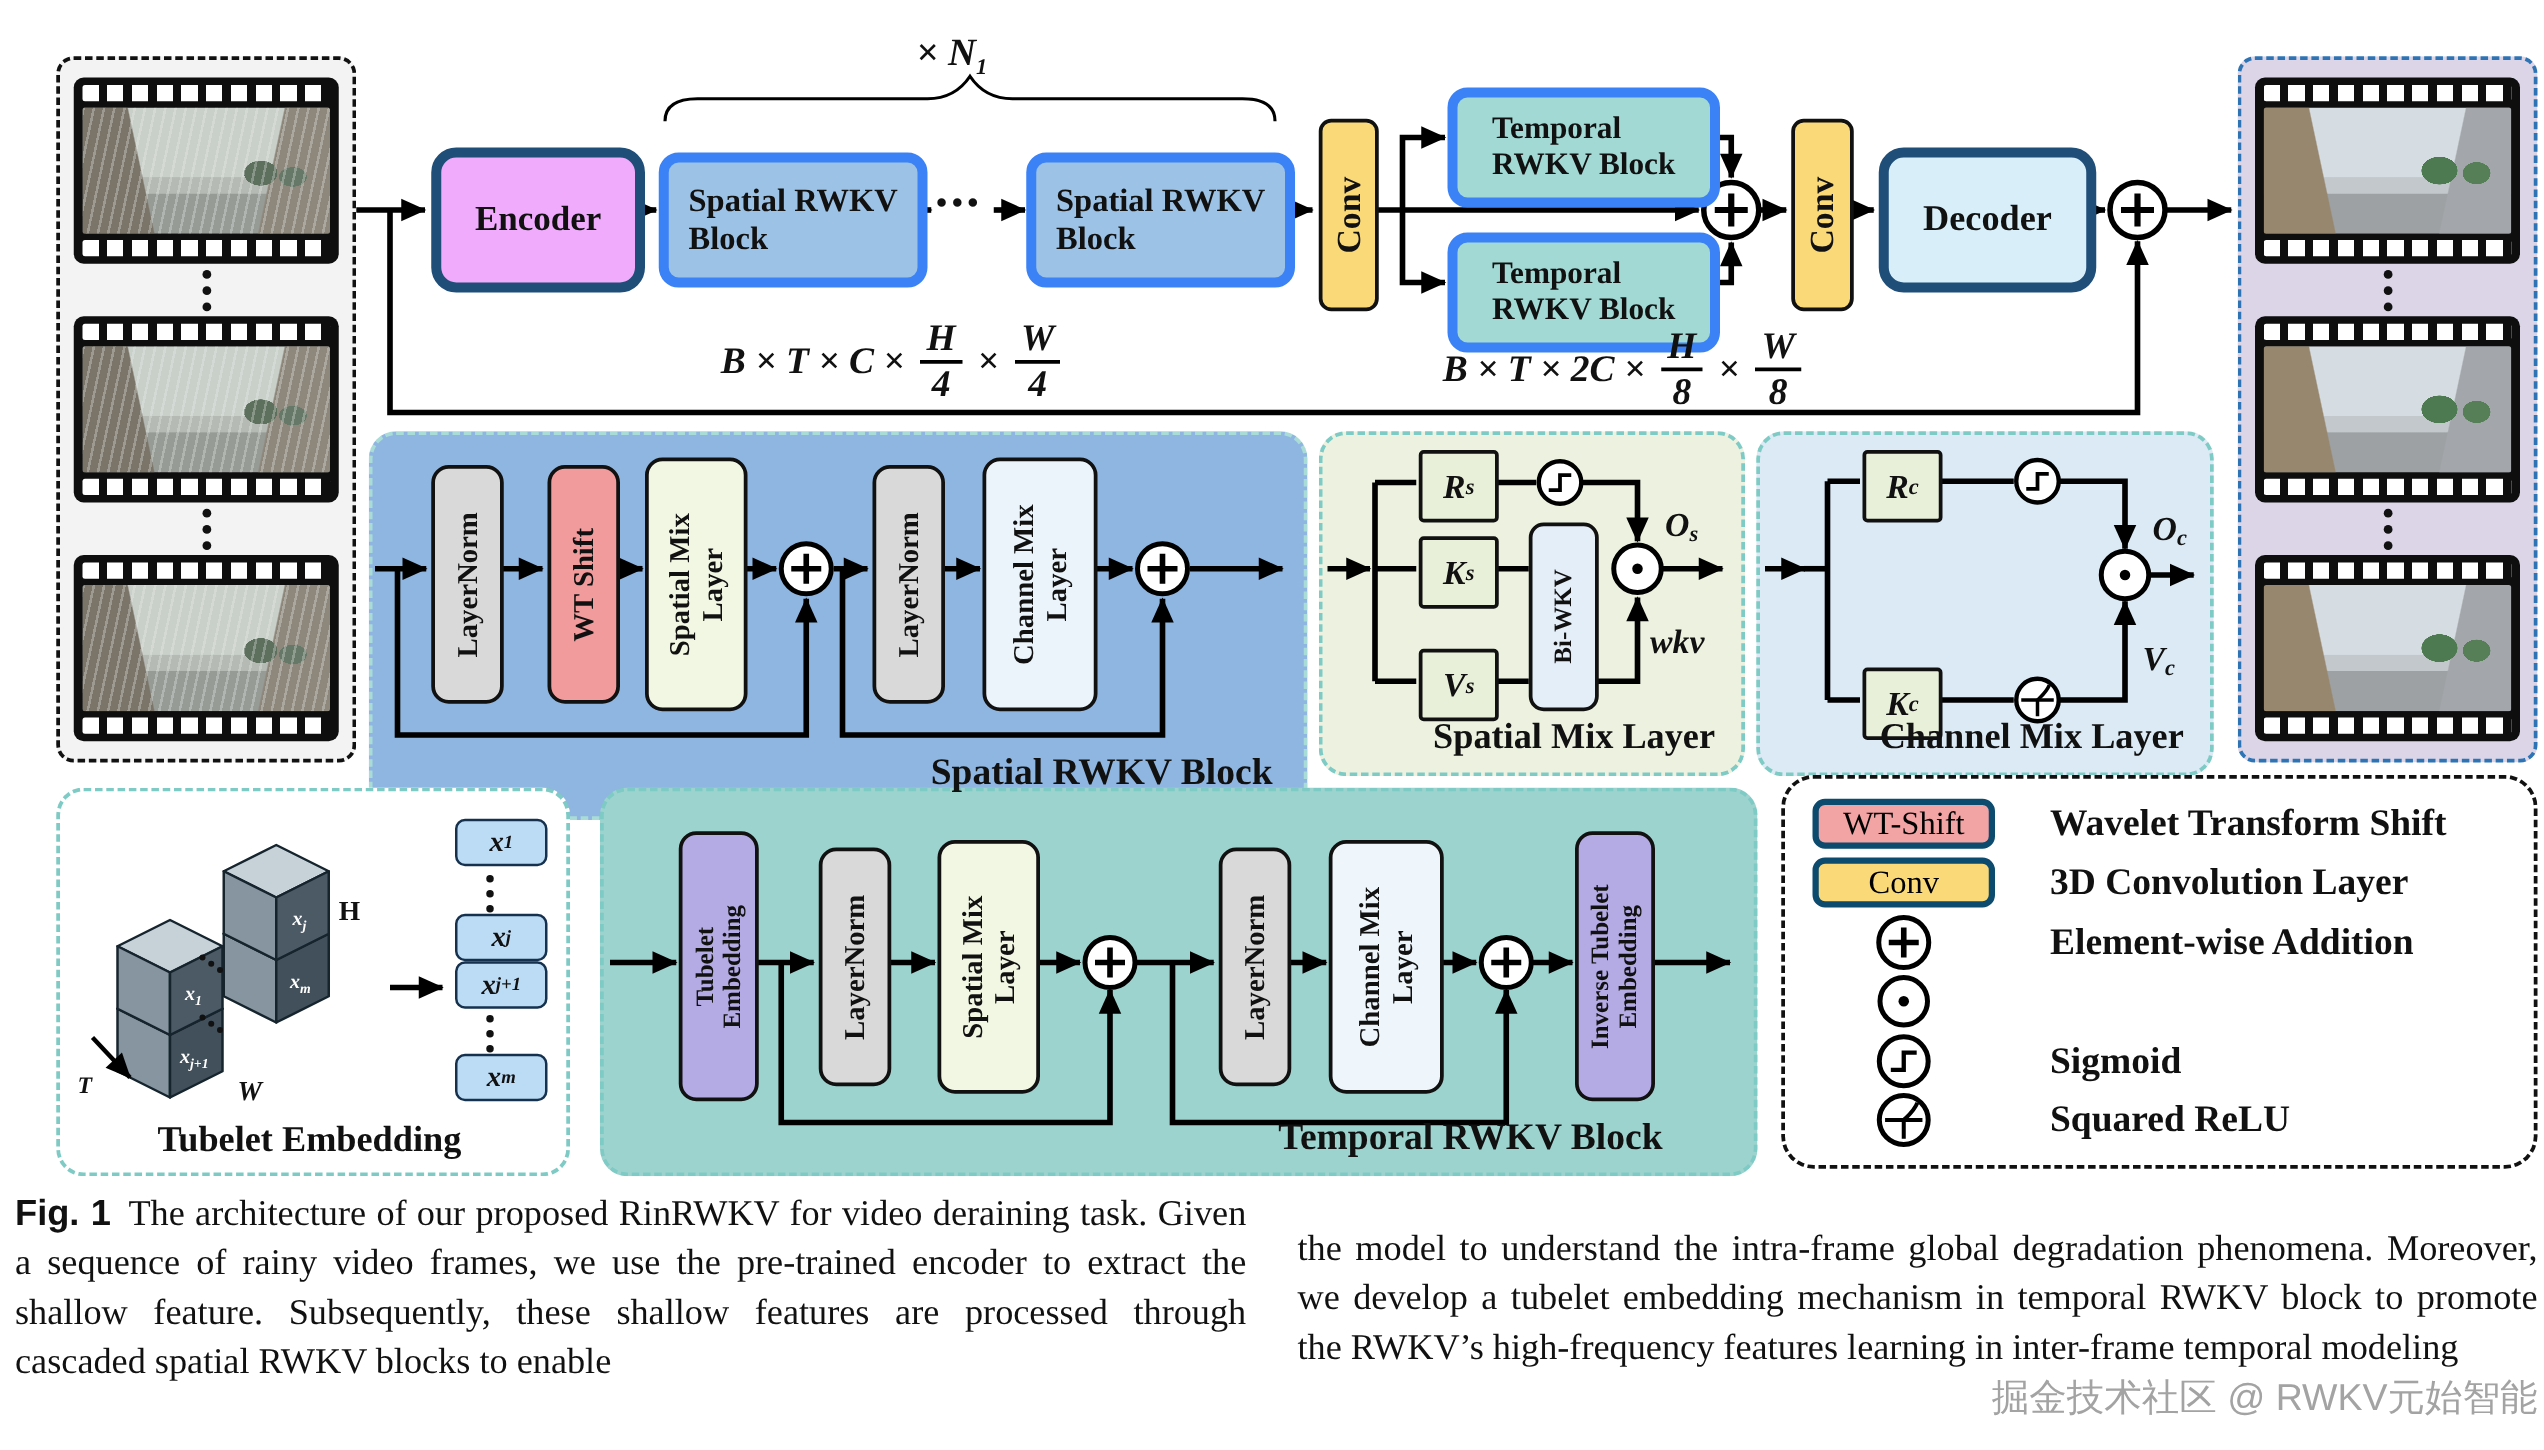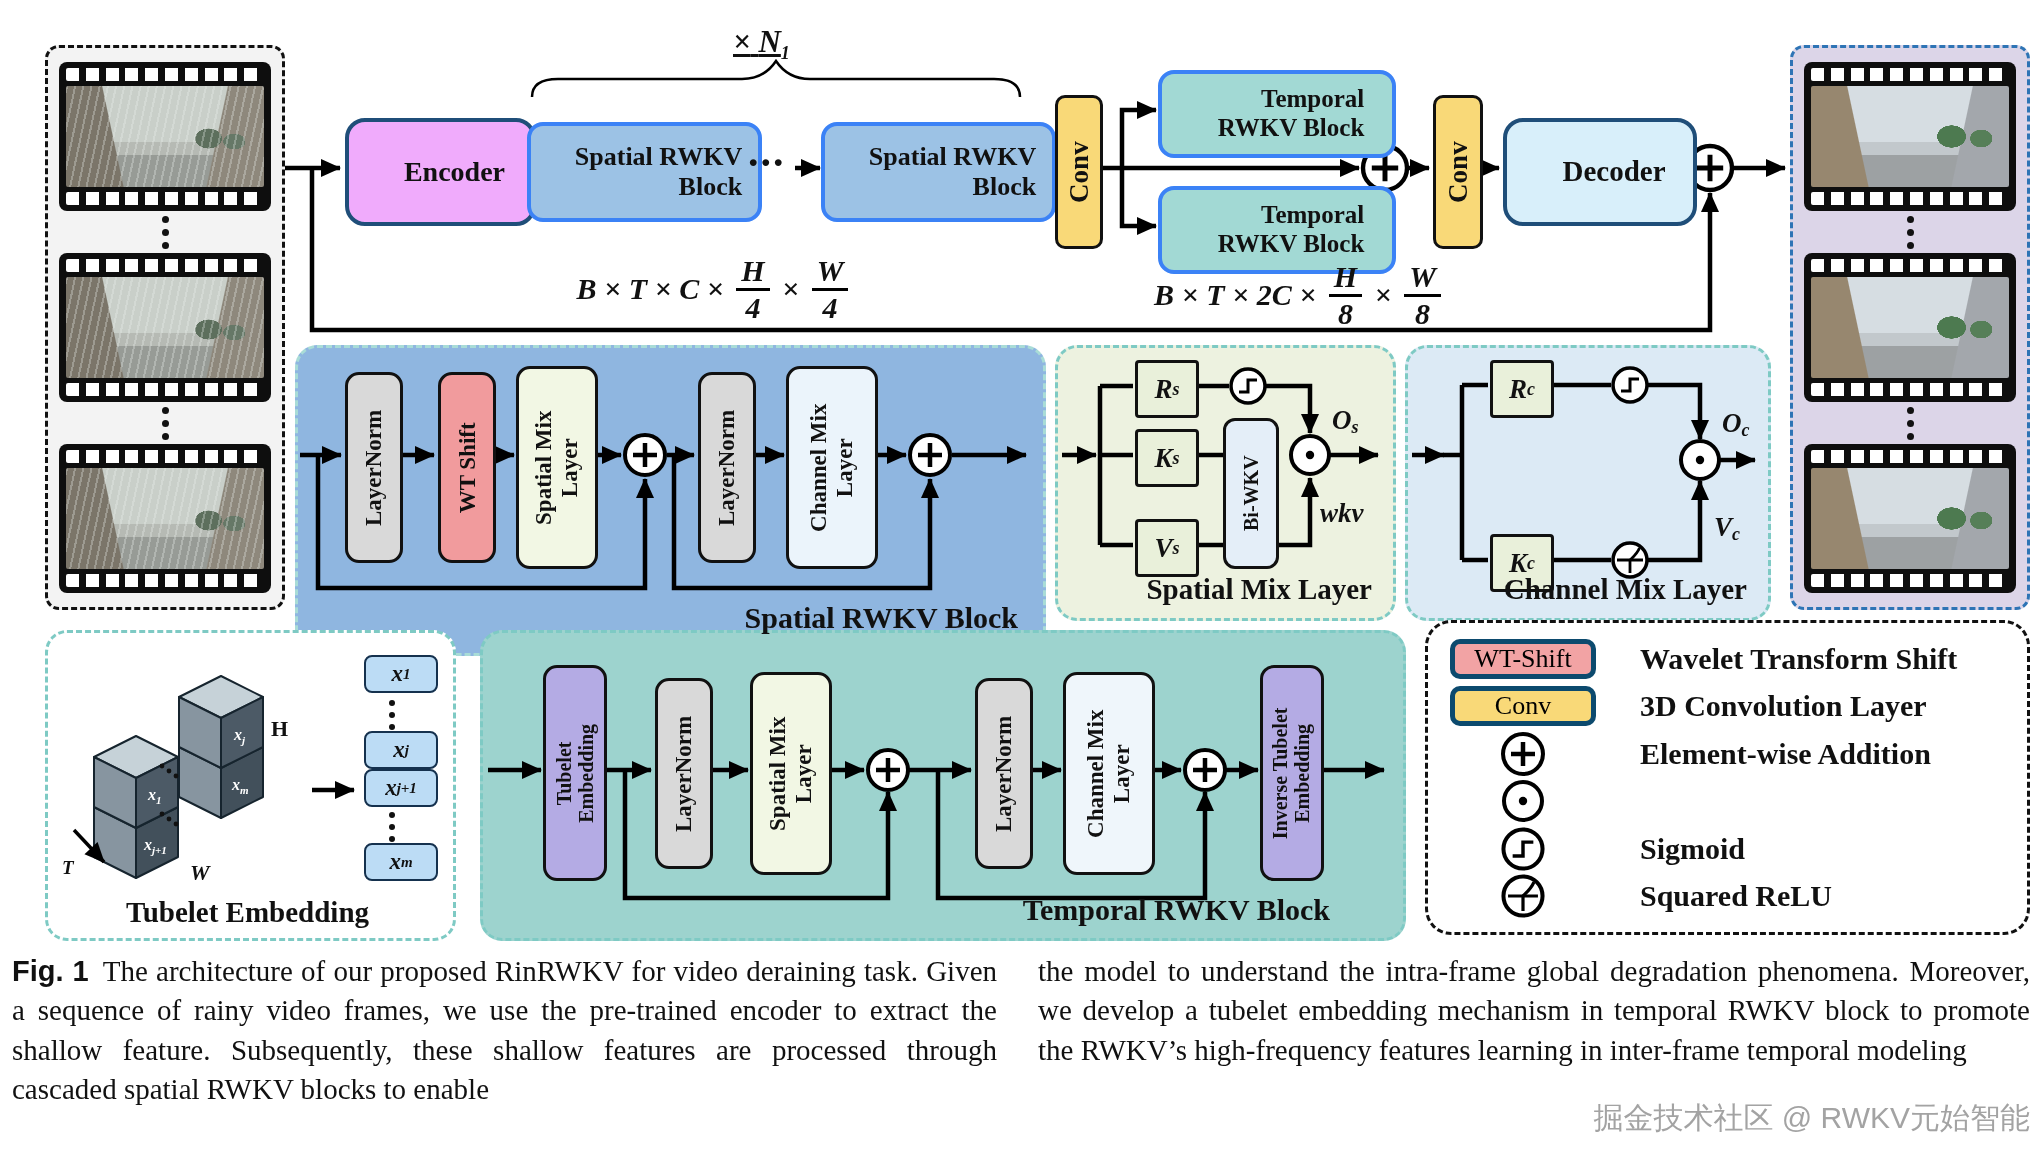--- a/index.html
+++ b/index.html
@@ -3,22 +3,22 @@
 <meta charset="utf-8">
 <style>
   html,body{margin:0;padding:0;background:#ffffff;}
   #page{position:relative;width:2035px;height:1160px;background:#fff;overflow:hidden;
         font-family:"Liberation Serif","DejaVu Serif",serif;}
 
   .panel{position:absolute;border-radius:22px;z-index:1;}
   .wires{position:absolute;left:0;top:0;z-index:2;pointer-events:none;}
 
   .node{position:absolute;z-index:3;display:flex;align-items:center;justify-content:center;
-        text-align:right;border:4px solid #3b82f6;border-radius:16px;
-        font:bold 26px "Liberation Serif",serif;white-space:pre-line;line-height:1.15;color:#111;padding-left:28px;}
+        text-align:left;border:8px solid #3b82f6;border-radius:16px;
+        font:bold 26px "Liberation Serif",serif;white-space:pre-line;line-height:1.15;color:#111;}
   .vnode{position:absolute;z-index:3;display:flex;align-items:center;justify-content:center;
         border:3px solid #111;border-radius:14px;}
   .vtext{transform:rotate(-90deg);white-space:pre;text-align:center;
         font:bold 23px "Liberation Serif",serif;line-height:1.12;color:#111;}
   .vtext.big{font-size:27px;}
   .vtext.sm{font-size:20px;}
 
   .lbl{position:absolute;z-index:3;font:bold 30px "Liberation Serif",serif;color:#111;}
   .mbox{position:absolute;z-index:3;display:flex;align-items:center;justify-content:center;
         border:3px solid #111;background:#e9f0da;border-radius:4px;}
@@ -53,21 +53,21 @@
   .token{position:absolute;z-index:3;left:364px;width:70px;height:34px;background:#bcdcf5;
         border:2.5px solid #15314e;border-radius:8px;display:flex;align-items:center;justify-content:center;}
   .tokendots{position:absolute;z-index:3;left:389px;}
   .tokendots i{width:6px;height:6px;}
 
   .dim{position:absolute;z-index:3;font:bold italic 30px "Liberation Serif",serif;
         text-align:center;color:#111;white-space:nowrap;}
   .frac{display:inline-block;vertical-align:-0.62em;text-align:center;line-height:1;margin:0 5px;}
   .frac .num{display:block;border-bottom:3px solid #000;padding:0 5px 2px;}
   .frac .den{display:block;padding-top:2px;}
-  .nlabel{position:absolute;z-index:3;font:bold 31px "Liberation Serif",serif;color:#111;text-decoration:underline;}
+  .nlabel{position:absolute;z-index:3;font:bold 31px "Liberation Serif",serif;color:#111;}
   .dots3{position:absolute;z-index:3;font:bold 42px "Liberation Serif",serif;color:#111;letter-spacing:2px;}
 
   .legend{position:absolute;z-index:3;background:#fff;border:3.5px dashed #111;border-radius:26px;
         box-sizing:border-box;padding:12px 20px;display:flex;flex-direction:column;justify-content:space-around;}
   .lrow{display:flex;align-items:center;height:47px;}
   .licon{width:150px;display:flex;align-items:center;justify-content:center;flex:none;}
   .lbadge{width:146px;height:40px;border:5px solid #0c4a6e;border-radius:10px;display:flex;
         align-items:center;justify-content:center;font:26px "Liberation Serif",serif;box-sizing:border-box;}
   .ltext{font:bold 30px "Liberation Serif",serif;color:#111;margin-left:42px;white-space:nowrap;}
 
@@ -474,18 +474,18 @@
             <use href="#op-srelu" transform="scale(1.15)"></use>
           </svg>
         </span>
       <span class="ltext">Squared ReLU</span>
     </div>
   </div>
 
   <div class="cap" style="left:12px;top:952px;width:985px;">
     <b class="figb">Fig. 1</b><span>The architecture of our proposed RinRWKV for video deraining task. Given a sequence of rainy video frames, we use the pre-trained encoder to extract the shallow feature. Subsequently, these shallow features are processed through cascaded spatial RWKV blocks to enable</span>
   </div>
-  <div class="cap" style="left:1038px;top:952px;width:992px;">
+  <div class="cap" style="left:1038px;top:980px;width:992px;">
     <span>the model to understand the intra-frame global degradation phenomena. Moreover, we develop a tubelet embedding mechanism in temporal RWKV block to promote the RWKV’s high-frequency features learning in inter-frame temporal modeling</span>
   </div>
   <div class="watermark" style="left:1230px;top:1098px;width:800px;">掘金技术社区 @ RWKV元始智能</div>
 
 </div>
 
 </body></html>

